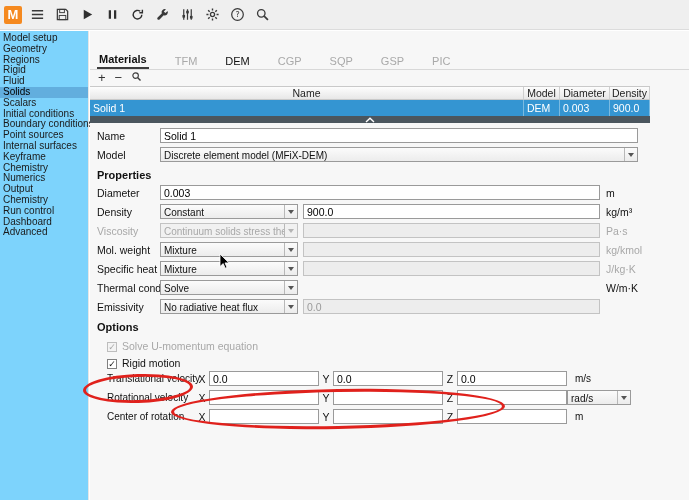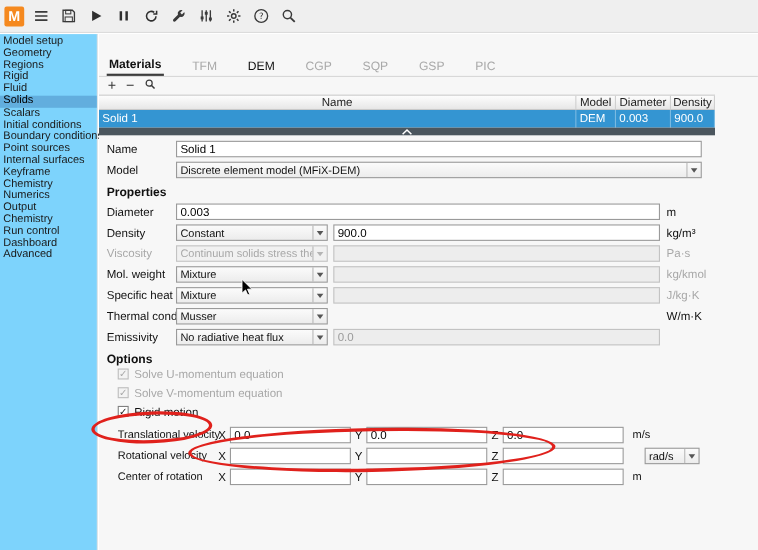--- a/index.html
+++ b/index.html
@@ -47,32 +47,32 @@
 .combo{width:138px;height:15px;border:1px solid #9a9a9a;background:linear-gradient(#fbfbfb,#ececec);display:flex;align-items:flex-end;font-size:10px;padding-left:3px;flex-shrink:0}
 .combo.grow{flex:1;width:auto}
 .combo .ct{flex:1;white-space:nowrap;overflow:hidden}
 .combo .car{width:13px;height:100%;border-left:1px solid #b8b8b8;display:flex;align-items:center;justify-content:center;flex-shrink:0}
 .combo .car::after{content:"";border-left:3.5px solid transparent;border-right:3.5px solid transparent;border-top:4.5px solid #555}
 .combo.dis{color:#a8a8a8;background:#f1f1f1;border-color:#c3c3c3}
 .combo.dis .car::after{border-top-color:#b5b5b5}
 .funit{margin-left:6px;font-size:10.5px;white-space:nowrap}
 .funit.dis{color:#a8a8a8}
 .sect{font-weight:bold;font-size:11px;margin:5px 0 2px}
-.cbrow{display:flex;align-items:flex-start;height:17px;padding-left:10px;gap:5px}
+.cbrow{display:flex;align-items:flex-end;height:17px;padding-left:10px;gap:5px}
 .cb{width:10px;height:10px;border:1px solid #808080;background:#fff;font-size:9px;line-height:9px;text-align:center;color:#1a1a1a;flex-shrink:0}
 .cb.checked::after{content:"✓"}
 .cbrow.dis .cb{border-color:#bdbdbd;color:#a8a8a8;background:#f3f3f3}
 .cblabel{font-size:10.5px;white-space:nowrap}
 .cbrow.dis .cblabel{color:#a8a8a8}
 .vrow{display:flex;align-items:center;height:19px;padding-left:10px}
 .vlabel{width:88px;font-size:10px;white-space:nowrap}
 .axis{width:14px;text-align:center;font-size:10.5px;flex-shrink:0}
 input.vin{width:110px;height:15px;border:1px solid #9a9a9a;background:#fff;font-size:10.5px;padding:0 3px;font-family:inherit}
 .vunit{margin-left:8px;font-size:10px;white-space:nowrap}
-.ucombo{margin-left:19px;width:50px}
+.ucombo{margin-left:0;width:64px}
 
 
 .ellipse{position:absolute;border:3px solid #e0211c;border-radius:50%;pointer-events:none;z-index:20;background:transparent}
 .ellipse1{left:83px;top:374px;width:110px;height:29px;transform:rotate(-2deg)}
 .ellipse2{left:171px;top:389px;width:334px;height:40px;transform:rotate(-1deg)}
 .cursor{position:absolute;left:219px;top:253px;z-index:30;pointer-events:none}
 </style>
 </head>
 <body>
 
@@ -278,21 +278,21 @@
         </div>
         <input class="fin dis" disabled="" value="" style="">
       </div>
       <span class="funit dis">J/kg·K</span>
     </div>
 
     <div class="frow">
       <span class="flabel">Thermal cond.</span>
       <div class="widgets">
         <div class="combo">
-          <span class="ct">Musser</span>
+          <span class="ct">Solve</span>
           <span class="car"></span>
         </div>
       </div>
       <span class="funit">W/m·K</span>
     </div>
 
     <div class="frow">
       <span class="flabel">Emissivity</span>
       <div class="widgets">
         <div class="combo">
@@ -302,24 +302,20 @@
         <input class="fin dis" disabled="" value="0.0" style="">
       </div>
       <span class="funit"></span>
     </div>
 
     <div class="sect">Options</div>
 
     <div class="cbrow dis">
       <span class="cb checked"></span>
       <span class="cblabel">Solve U-momentum equation</span>
-    </div>
-    <div class="cbrow dis">
-      <span class="cb checked"></span>
-      <span class="cblabel">Solve V-momentum equation</span>
     </div>
     <div class="cbrow">
       <span class="cb checked"></span>
       <span class="cblabel">Rigid motion</span>
     </div>
 
     <div class="vrow">
       <span class="vlabel">Translational velocity</span>
       <span class="axis">X</span>
       <input class="vin" value="0.0" style="">

